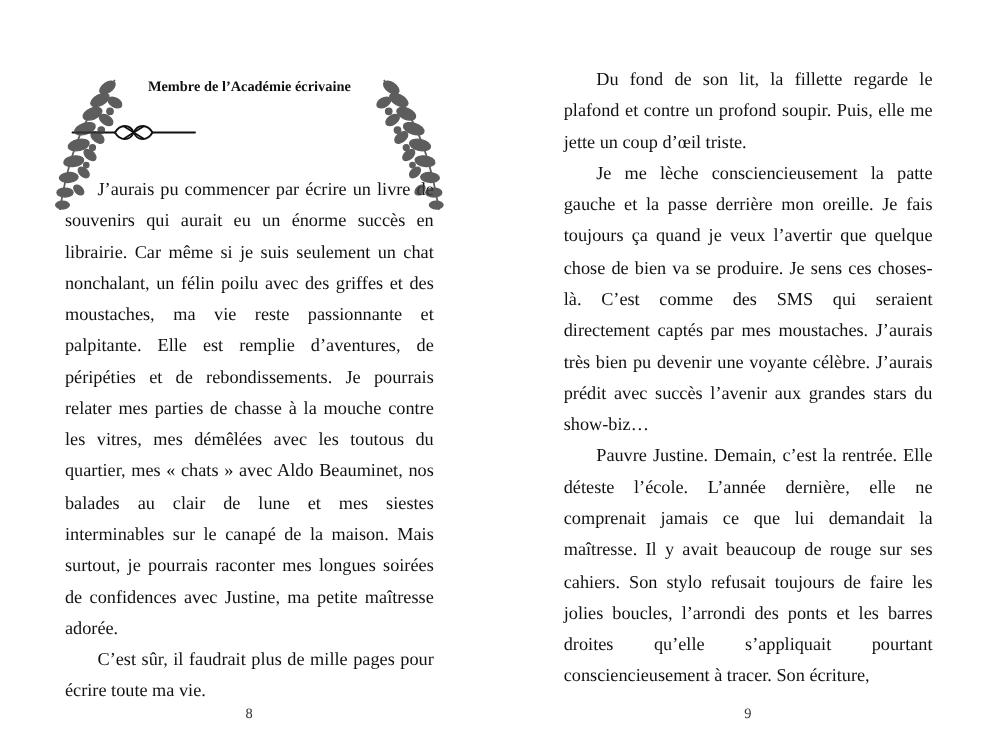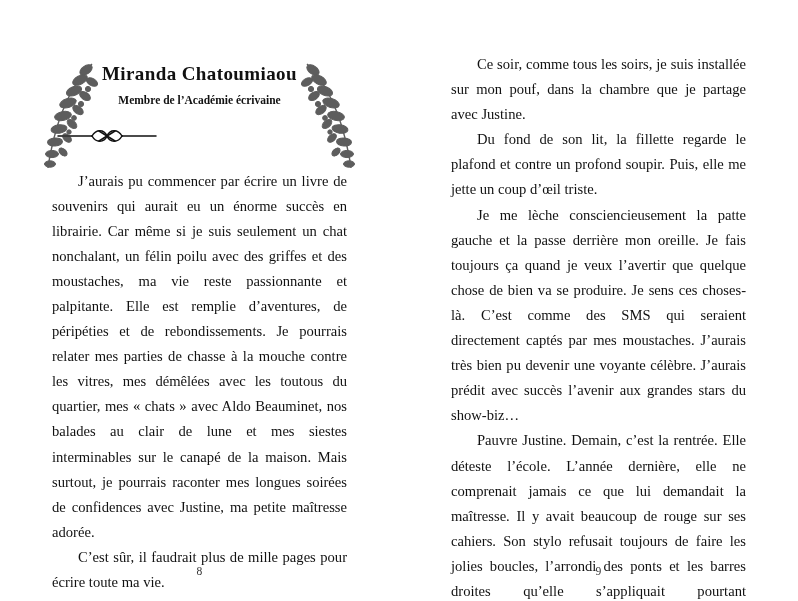--- a/index.html
+++ b/index.html
@@ -162,21 +162,20 @@
           <ellipse cx="36" cy="64" rx="5.6" ry="3.4" transform="rotate(40 36 64)"></ellipse>
           <ellipse cx="31" cy="78" rx="5.2" ry="3.2" transform="rotate(42 31 78)"></ellipse>
           <ellipse cx="27" cy="92" rx="4.8" ry="3" transform="rotate(44 27 92)"></ellipse>
           <circle cx="52" cy="29" r="2.6"></circle>
           <circle cx="45" cy="44" r="2.6"></circle>
           <circle cx="38" cy="58" r="2.4"></circle>
           <circle cx="33" cy="72" r="2.2"></circle>
         </g>
       </svg>
 
-      <h1 class="author-name">Miranda Chatoumiaou</h1>
       <div class="membership">Membre de l’Académie écrivaine</div>
     </div>
 
     <svg class="divider" viewBox="0 0 110 18" aria-hidden="true">
       <g stroke="#111111" fill="none" stroke-width="1.5" stroke-linecap="round">
         <path d="M6 9 H40"></path>
         <path d="M70 9 H104"></path>
         <path d="M40 9 C44 2, 52 2, 55 9 C58 16, 66 16, 70 9"></path>
         <path d="M40 9 C44 16, 52 16, 55 9 C58 2, 66 2, 70 9"></path>
         <path d="M47 4 L63 14"></path>
@@ -187,21 +186,20 @@
     <div class="body-text">
       <p class="first">J’aurais pu commencer par écrire un livre de souvenirs qui aurait eu un énorme succès en librairie. Car même si je suis seulement un chat nonchalant, un félin poilu avec des griffes et des moustaches, ma vie reste passionnante et palpitante. Elle est remplie d’aventures, de péripéties et de rebondissements. Je pourrais relater mes parties de chasse à la mouche contre les vitres, mes démêlées avec les toutous du quartier, mes « chats » avec Aldo Beauminet, nos balades au clair de lune et mes siestes interminables sur le canapé de la maison. Mais surtout, je pourrais raconter mes longues soirées de confidences avec Justine, ma petite maîtresse adorée.</p>
       <p>C’est sûr, il faudrait plus de mille pages pour écrire toute ma vie.</p>
     </div>
 
     <div class="folio">8</div>
   </div>
 
   <div class="page page-right">
     <div class="body-text">
-      <p class="first">Ce soir, comme tous les soirs, je suis installée sur mon pouf, dans la chambre que je partage avec Justine.</p>
       <p>Du fond de son lit, la fillette regarde le plafond et contre un profond soupir. Puis, elle me jette un coup d’œil triste.</p>
       <p>Je me lèche consciencieusement la patte gauche et la passe derrière mon oreille. Je fais toujours ça quand je veux l’avertir que quelque chose de bien va se produire. Je sens ces choses-là. C’est comme des SMS qui seraient directement captés par mes moustaches. J’aurais très bien pu devenir une voyante célèbre. J’aurais prédit avec succès l’avenir aux grandes stars du show-biz…</p>
       <p>Pauvre Justine. Demain, c’est la rentrée. Elle déteste l’école. L’année dernière, elle ne comprenait jamais ce que lui demandait la maîtresse. Il y avait beaucoup de rouge sur ses cahiers. Son stylo refusait toujours de faire les jolies boucles, l’arrondi des ponts et les barres droites qu’elle s’appliquait pourtant consciencieusement à tracer. Son écriture,</p>
     </div>
 
     <div class="folio">9</div>
   </div>
 
 </div>
 

